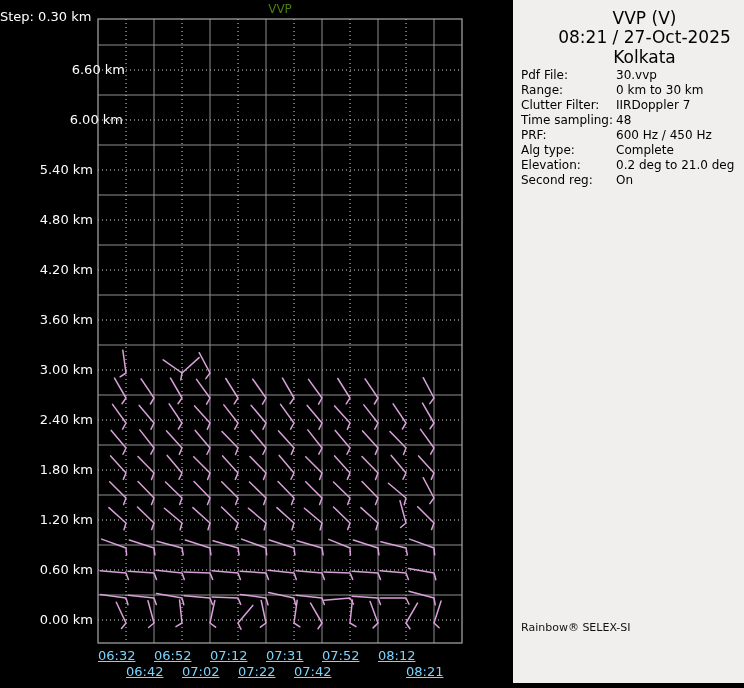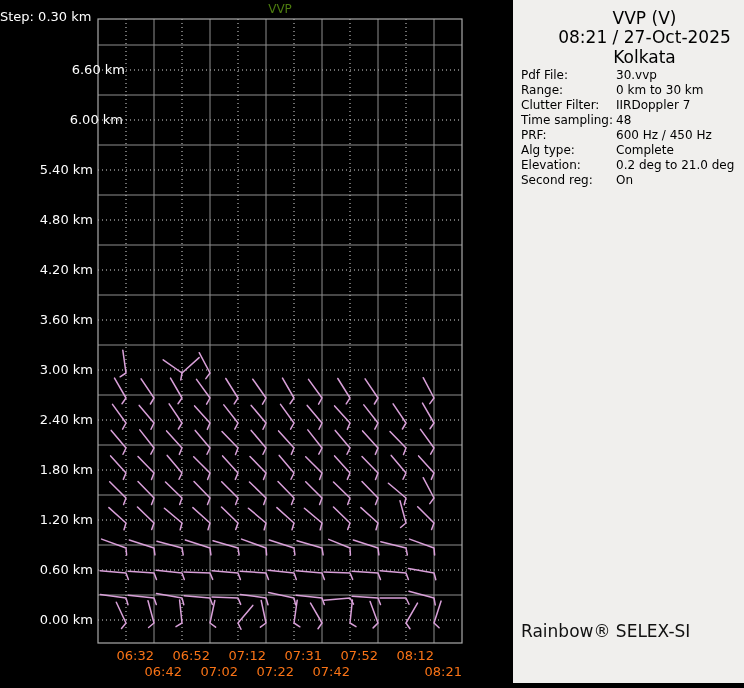--- a/index.html
+++ b/index.html
@@ -6,34 +6,34 @@
   #screen{position:relative;width:744px;height:688px;background:#000;overflow:hidden;
           font-family:"DejaVu Sans","Liberation Sans",sans-serif;}
   
   #chart-region{position:absolute;left:0;top:0;width:513px;height:688px;background:#000;}
   .chart-title{position:absolute;left:98px;top:2px;width:364px;text-align:center;
                color:#4d7c0f;font-size:12px;}
   .step-label{position:absolute;left:0;top:9px;width:93px;text-align:left;
               color:#fff;font-size:13px;white-space:nowrap;}
   .y-label{position:absolute;left:0;width:93px;height:16px;line-height:16px;text-align:right;
            color:#fff;font-size:13px;white-space:nowrap;}
-  .x-label{position:absolute;width:56px;height:14px;line-height:14px;text-align:right;
-           color:#f97316;font-size:13px;white-space:nowrap;}
+  .x-label{position:absolute;width:56px;height:14px;line-height:14px;text-align:left;
+           color:#7dd3fc;font-size:13px;white-space:nowrap;text-decoration:underline;}
   #plot-svg{position:absolute;left:0;top:0;}
   
   #info-panel{position:absolute;left:513px;top:0;width:231px;height:683px;background:#f0efed;color:#000;}
   .panel-line{position:absolute;left:0;width:263px;text-align:center;font-size:17px;white-space:nowrap;}
   #panel-title{top:8px;}
   #panel-datetime{top:27px;}
   #panel-station{top:47px;}
   #meta-rows{position:absolute;left:8px;top:68px;width:220px;}
   .meta-row{display:flex;height:15px;line-height:15px;font-size:12px;white-space:nowrap;}
   .meta-label{width:95px;flex:0 0 95px;}
   .meta-value{flex:1;}
-  .brand{position:absolute;left:8px;top:621px;font-size:17px;color:#111;white-space:nowrap;}
+  .brand{position:absolute;left:8px;top:621px;font-size:11px;color:#111;white-space:nowrap;}
 </style>
 </head>
 <body>
 
 <div id="screen">
 
   <div id="chart-region">
     <svg id="plot-svg" width="513" height="688">
         <line x1="98" y1="620" x2="462" y2="620" stroke="#dcdcdc" stroke-width="1" stroke-dasharray="1 3"></line>
         <line x1="98" y1="595" x2="462" y2="595" stroke="#8f8f8f" stroke-width="1"></line>

